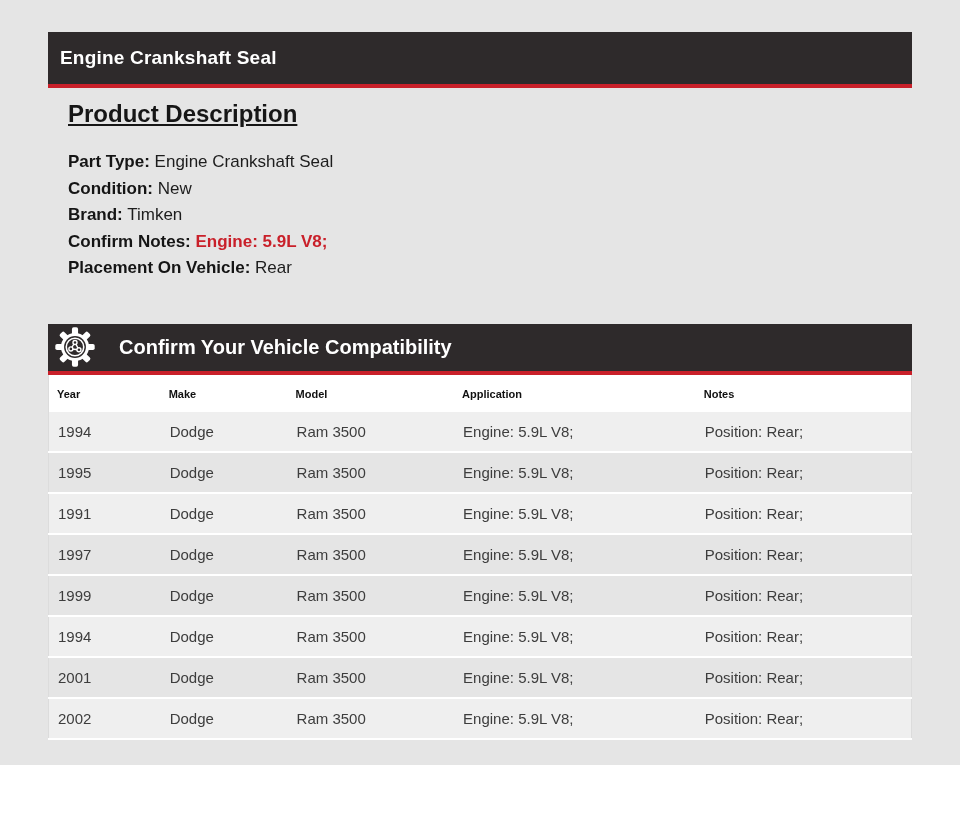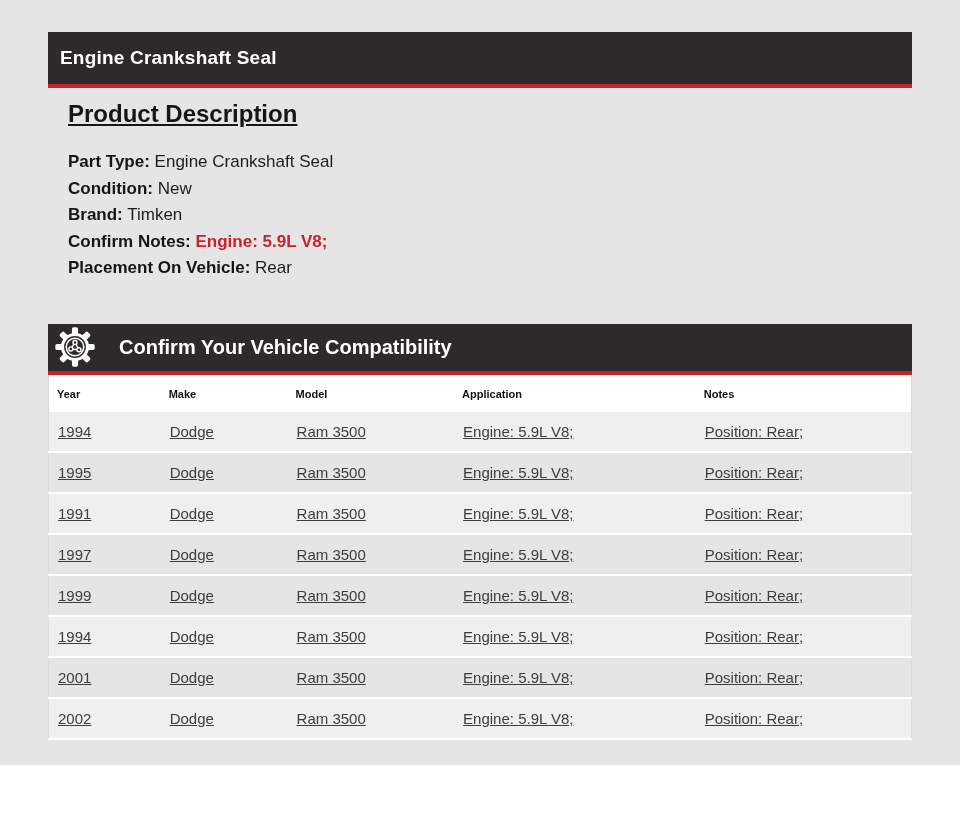--- a/index.html
+++ b/index.html
@@ -90,21 +90,20 @@
     font-size: 11px;
     font-weight: bold;
     color: #111111;
     padding: 13px 8px 12px 8px;
     background: #ffffff;
   }
   table.compat tbody td {
     font-size: 15px;
     color: #3d3d3d;
     padding: 11px 9px;
-    text-decoration: underline;
   }
   table.compat tbody tr { border-bottom: 2px solid #ffffff; }
   table.compat tbody tr.alt { background: var(--alt-row, #efefef); }
 </style>
 </head>
 <body>
 
 <div class="page">
   <div class="content">
 

